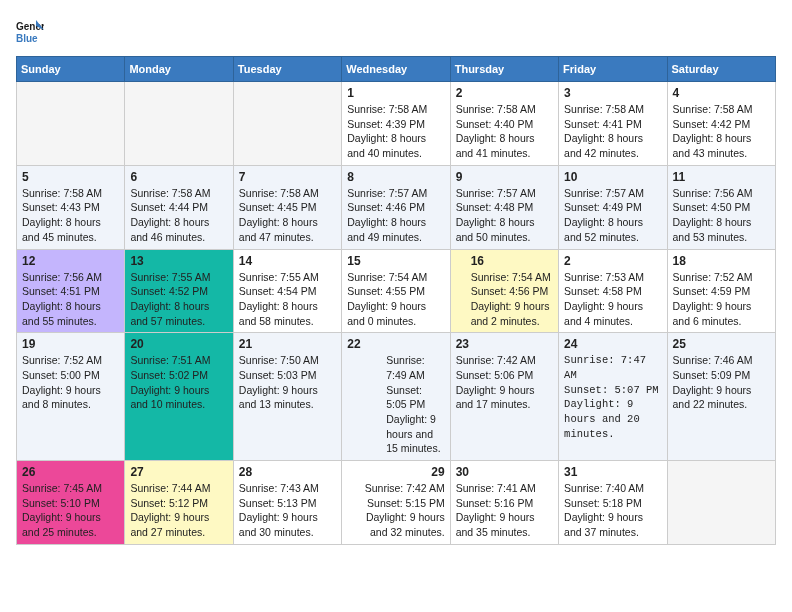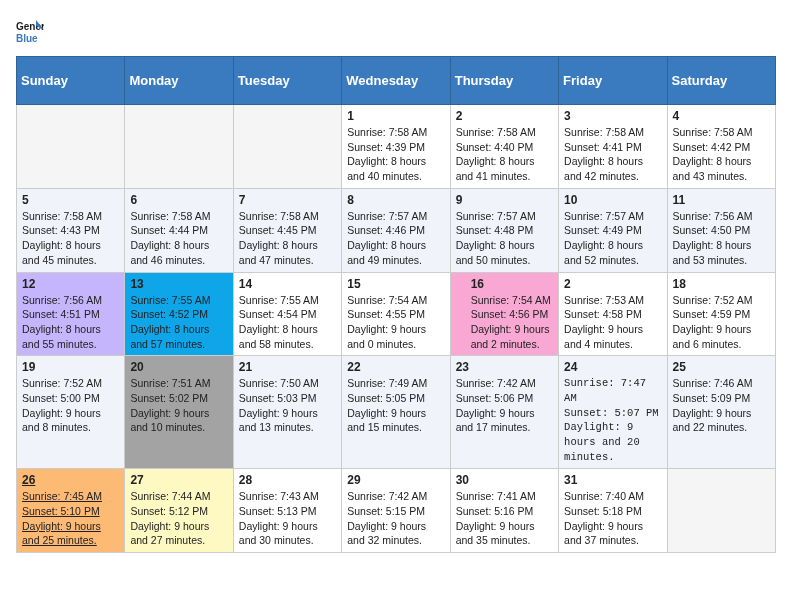--- a/index.html
+++ b/index.html
@@ -38,23 +38,23 @@
       color: #444;
     }
     .calendar {
       width: 100%;
       border-collapse: collapse;
       border: 1px solid #ccc;
     }
     .calendar th {
       background: #3a7abf;
       color: #fff;
-      font-size: 13px;
+      font-size: 11px;
       font-weight: bold;
-      padding: 16px 4px;
+      padding: 6px 4px;
       text-align: left;
       border: 1px solid #2e6399;
     }
     .calendar td {
       vertical-align: top;
       border: 1px solid #ccc;
       padding: 4px 5px;
       width: 108px;
       min-height: 70px;
       font-size: 10.5px;
@@ -187,39 +187,39 @@
 Daylight: 8 hours and 53 minutes.</div>
         </td>
       </tr>
       <tr>
         <td style="background: #c4b5fd;">
           <div class="day-number">12</div>
           <div class="day-info" style="white-space: pre-line;">Sunrise: 7:56 AM
 Sunset: 4:51 PM
 Daylight: 8 hours and 55 minutes.</div>
         </td>
-        <td style="background: #0ea5e9;">
+        <td style="background: #14b8a6;">
           <div class="day-number">13</div>
           <div class="day-info" style="white-space: pre-line;">Sunrise: 7:55 AM
 Sunset: 4:52 PM
 Daylight: 8 hours and 57 minutes.</div>
         </td>
         <td style="background: rgb(255, 255, 255);">
           <div class="day-number">14</div>
           <div class="day-info" style="white-space: pre-line;">Sunrise: 7:55 AM
 Sunset: 4:54 PM
 Daylight: 8 hours and 58 minutes.</div>
         </td>
         <td style="background: rgb(255, 255, 255);">
           <div class="day-number">15</div>
           <div class="day-info" style="white-space: pre-line;">Sunrise: 7:54 AM
 Sunset: 4:55 PM
 Daylight: 9 hours and 0 minutes.</div>
         </td>
-        <td style="background: #f9a8d4; padding-left: 20px;">
+        <td style="background: #fef9c3; padding-left: 20px;">
           <div class="day-number">16</div>
           <div class="day-info" style="white-space: pre-line;">Sunrise: 7:54 AM
 Sunset: 4:56 PM
 Daylight: 9 hours and 2 minutes.</div>
         </td>
         <td style="background: rgb(255, 255, 255);">
           <div class="day-number">2</div>
           <div class="day-info" style="white-space: pre-line;">Sunrise: 7:53 AM
 Sunset: 4:58 PM
 Daylight: 9 hours and 4 minutes.</div>
@@ -231,35 +231,35 @@
 Daylight: 9 hours and 6 minutes.</div>
         </td>
       </tr>
       <tr>
         <td style="background: rgb(240, 244, 250);">
           <div class="day-number">19</div>
           <div class="day-info" style="white-space: pre-line;">Sunrise: 7:52 AM
 Sunset: 5:00 PM
 Daylight: 9 hours and 8 minutes.</div>
         </td>
-        <td style="background: #a3a3a3;">
+        <td style="background: #14b8a6;">
           <div class="day-number">20</div>
           <div class="day-info" style="white-space: pre-line;">Sunrise: 7:51 AM
 Sunset: 5:02 PM
 Daylight: 9 hours and 10 minutes.</div>
         </td>
         <td style="background: rgb(240, 244, 250);">
           <div class="day-number">21</div>
           <div class="day-info" style="white-space: pre-line;">Sunrise: 7:50 AM
 Sunset: 5:03 PM
 Daylight: 9 hours and 13 minutes.</div>
         </td>
         <td style="background: rgb(240, 244, 250);">
           <div class="day-number">22</div>
-          <div class="day-info" style="white-space: pre-line;">Sunrise: 7:49 AM
+          <div class="day-info" style="white-space: pre-line; margin-left: 39px;">Sunrise: 7:49 AM
 Sunset: 5:05 PM
 Daylight: 9 hours and 15 minutes.</div>
         </td>
         <td style="background: rgb(240, 244, 250);">
           <div class="day-number">23</div>
           <div class="day-info" style="white-space: pre-line;">Sunrise: 7:42 AM
 Sunset: 5:06 PM
 Daylight: 9 hours and 17 minutes.</div>
         </td>
         <td style="background: rgb(240, 244, 250);">
@@ -269,39 +269,39 @@
 Daylight: 9 hours and 20 minutes.</div>
         </td>
         <td style="background: rgb(240, 244, 250); margin-top: 31px;">
           <div class="day-number">25</div>
           <div class="day-info" style="white-space: pre-line;">Sunrise: 7:46 AM
 Sunset: 5:09 PM
 Daylight: 9 hours and 22 minutes.</div>
         </td>
       </tr>
       <tr>
-        <td style="background: #fdba74; text-decoration: underline;">
+        <td style="background: #ec4899;">
           <div class="day-number">26</div>
           <div class="day-info" style="white-space: pre-line;">Sunrise: 7:45 AM
 Sunset: 5:10 PM
 Daylight: 9 hours and 25 minutes.</div>
         </td>
         <td style="background: #fef9c3;">
           <div class="day-number">27</div>
           <div class="day-info" style="white-space: pre-line;">Sunrise: 7:44 AM
 Sunset: 5:12 PM
 Daylight: 9 hours and 27 minutes.</div>
         </td>
         <td style="background: rgb(255, 255, 255);">
           <div class="day-number">28</div>
           <div class="day-info" style="white-space: pre-line;">Sunrise: 7:43 AM
 Sunset: 5:13 PM
 Daylight: 9 hours and 30 minutes.</div>
         </td>
-        <td style="background: rgb(255, 255, 255);">
+        <td style="background: rgb(255, 255, 255); text-align: right;">
           <div class="day-number">29</div>
           <div class="day-info" style="white-space: pre-line;">Sunrise: 7:42 AM
 Sunset: 5:15 PM
 Daylight: 9 hours and 32 minutes.</div>
         </td>
         <td style="background: rgb(255, 255, 255);">
           <div class="day-number">30</div>
           <div class="day-info" style="white-space: pre-line;">Sunrise: 7:41 AM
 Sunset: 5:16 PM
 Daylight: 9 hours and 35 minutes.</div>

